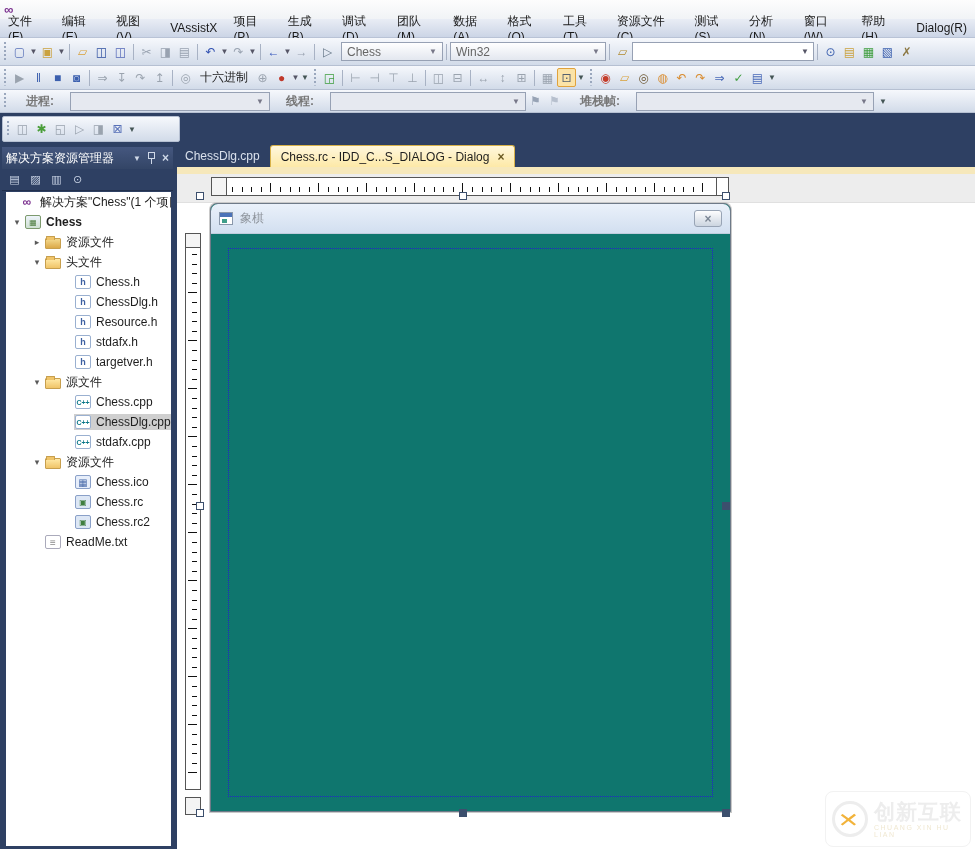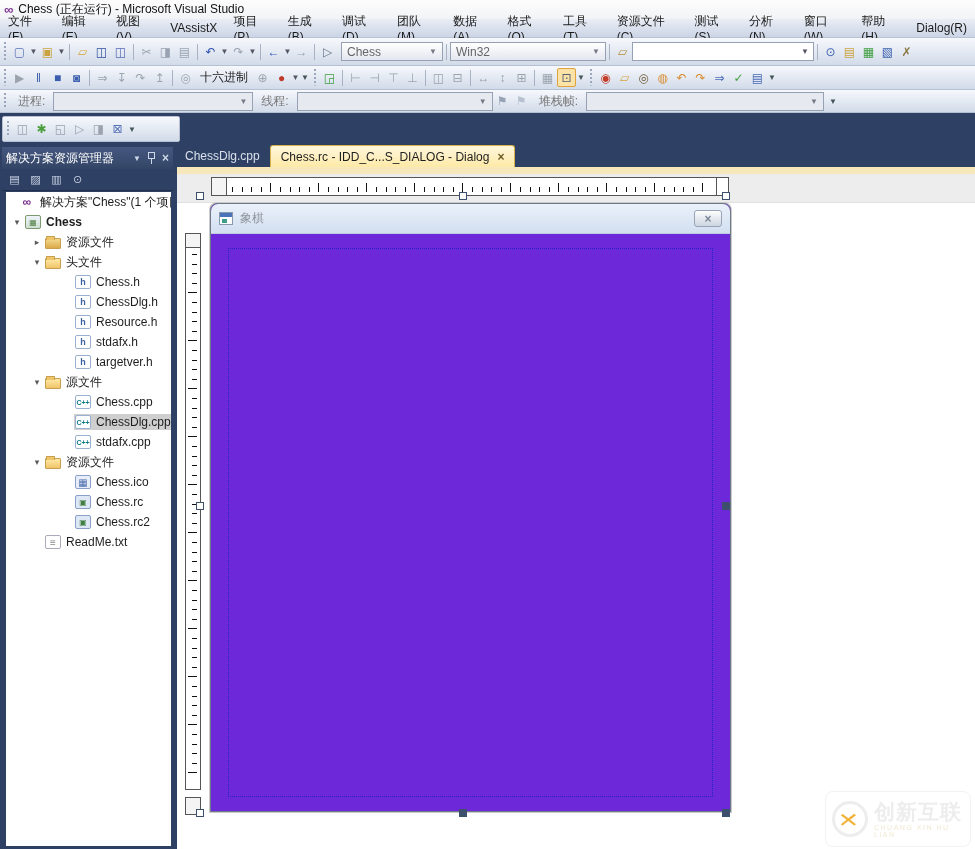--- a/index.html
+++ b/index.html
@@ -22,21 +22,21 @@
   .tsep{width:1px;height:16px;background:#a8b2c4;margin:0 3px;}
   .tbtn{width:19px;height:19px;display:flex;align-items:center;justify-content:center;font-size:12px;border-radius:2px;cursor:default;}
   .tbtn.sel{background:#fbe3a7;border:1px solid #e0a23c;}
   .dd{width:9px;font-size:8px;color:#556;display:flex;align-items:center;justify-content:center;cursor:default;}
   .combo{height:19px;background:linear-gradient(#ffffff,#e3e7ef);border:1px solid #97a1b4;color:#666;font-size:12px;display:flex;align-items:center;padding:0 5px;cursor:default;}
   .combo .arr{margin-left:auto;font-size:8px;color:#778;}
   .combo.dis{background:#e6e9f0;color:#999;}
   .findbox{height:19px;border:1px solid #97a1b4;background:#fff;display:flex;align-items:center;}
   .findbox input{border:0;outline:0;flex:1;height:15px;font-size:12px;padding:0 3px;background:transparent;}
   .hexbtn{font-size:12px;color:#222;padding:1px 5px;border-radius:2px;cursor:default;}
-  .tblabel{font-size:12px;color:#777;margin:0 8px;}
+  .tblabel{font-size:12px;color:#777;margin:0 16px;font-weight:bold;}
   .ovfl{font-size:8px;color:#455;width:10px;text-align:center;cursor:default;}
 
   
   .tb4row{position:absolute;left:0;top:113px;width:975px;height:32px;background:#2e4063;}
   .tb4seg{position:absolute;left:2px;top:3px;width:178px;height:26px;background:linear-gradient(#f6f8fc,#d2dbe9);border-radius:2px;border:1px solid #b6c0d2;display:flex;align-items:center;}
 
   
   .tabstrip{position:absolute;left:175px;top:145px;width:800px;height:22px;display:flex;align-items:flex-end;}
   .tab{height:22px;display:flex;align-items:center;font-size:12px;padding:0 10px;cursor:default;}
   .tab.inactive{color:#d9e0ec;}
@@ -78,21 +78,21 @@
   .hruler{position:absolute;left:34px;top:3px;width:518px;height:19px;background:#fff;border:1px solid #555;}
   .hruler .capL{position:absolute;left:0;top:0;width:15px;height:100%;border-right:1px solid #555;background:#f4f4f4;}
   .hruler .capR{position:absolute;right:0;top:0;width:12px;height:100%;border-left:1px solid #555;background:#fff;}
   .htick{position:absolute;bottom:3px;width:1px;background:#111;}
   .vruler{position:absolute;left:8px;top:59px;width:16px;background:#fff;border:1px solid #555;}
   .vr-main{height:557px;}
   .vr-cap{top:623px;height:18px;background:#f4f4f4;}
   .vruler .cap{position:absolute;left:0;top:0;width:100%;height:14px;border-bottom:1px solid #555;background:#f4f4f4;}
   .vtick{position:absolute;right:3px;height:1px;background:#111;}
 
-  .dlg{position:absolute;left:33px;top:29px;width:521px;height:609px;background:#6d28d9;border:1px solid #70records7a88;border:1px solid #6e7a88;border-radius:7px 7px 0 0;box-shadow:0 0 0 1px #c9c9c9;}
+  .dlg{position:absolute;left:33px;top:29px;width:521px;height:609px;background:#0f766e;border:1px solid #70records7a88;border:1px solid #6e7a88;border-radius:7px 7px 0 0;box-shadow:0 0 0 1px #c9c9c9;}
   .dlg-title{height:30px;background:linear-gradient(#eaf1fa,#d2dff0);border-bottom:1px solid #bfccdd;border-radius:7px 7px 0 0;display:flex;align-items:center;padding:0 8px;}
   .dlg-ico{width:14px;height:13px;border:1px solid #8a98ab;background:#fff;position:relative;margin-right:7px;}
   .dlg-ico::before{content:"";position:absolute;left:0;top:0;width:100%;height:4px;background:#4a72b8;}
   .dlg-ico::after{content:"";position:absolute;left:2px;top:6px;width:5px;height:4px;background:#3f9e8a;}
   .dlg-title .ttext{font-size:12px;color:#8f959d;}
   .dlg-close{margin-left:auto;width:28px;height:17px;border:1px solid #98a4b5;border-radius:3px;background:linear-gradient(#fdfdfe,#ccd5e0);color:#7b8694;font-size:12px;font-weight:bold;display:flex;align-items:center;justify-content:center;cursor:default;}
   .dlg-guide{position:absolute;left:17px;right:17px;top:44px;bottom:14px;border:1px dotted #2323c8;}
 
   .handle{position:absolute;width:8px;height:8px;border:1px solid #3c4f6d;}
   .handle.hollow{background:#fff;}
@@ -106,21 +106,20 @@
   .wm-cn{font-size:21px;font-weight:bold;color:#ededed;letter-spacing:1px;line-height:1;}
   .wm-en{font-size:7px;color:#f0e8d2;letter-spacing:1.5px;margin-top:2px;}
 </style>
 </head>
 <body>
 
 <div id="root">
 
   <div class="titlebar">
     <span class="vslogo">∞</span>
-    <span>Chess (正在运行) - Microsoft Visual Studio</span>
   </div>
 
   <div class="menubar" id="menubar">
       <div class="menu-item">文件(F)</div>
       <div class="menu-item">编辑(E)</div>
       <div class="menu-item">视图(V)</div>
       <div class="menu-item">VAssistX</div>
       <div class="menu-item">项目(P)</div>
       <div class="menu-item">生成(B)</div>
       <div class="menu-item">调试(D)</div>

